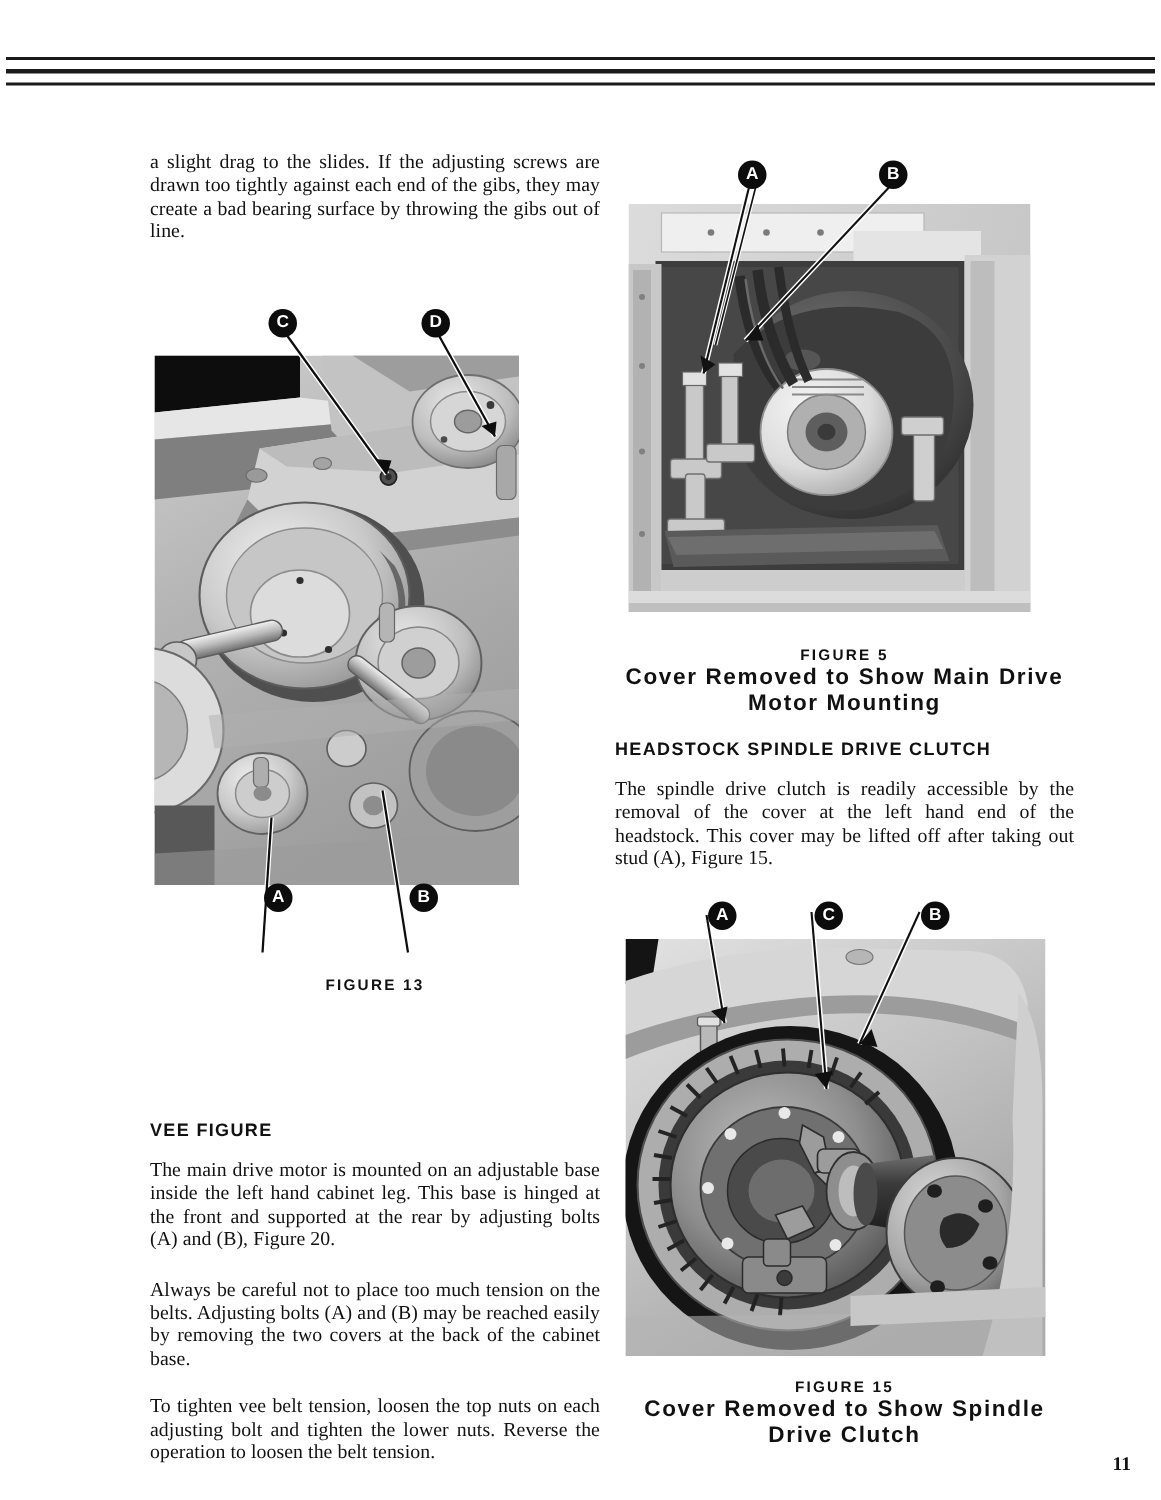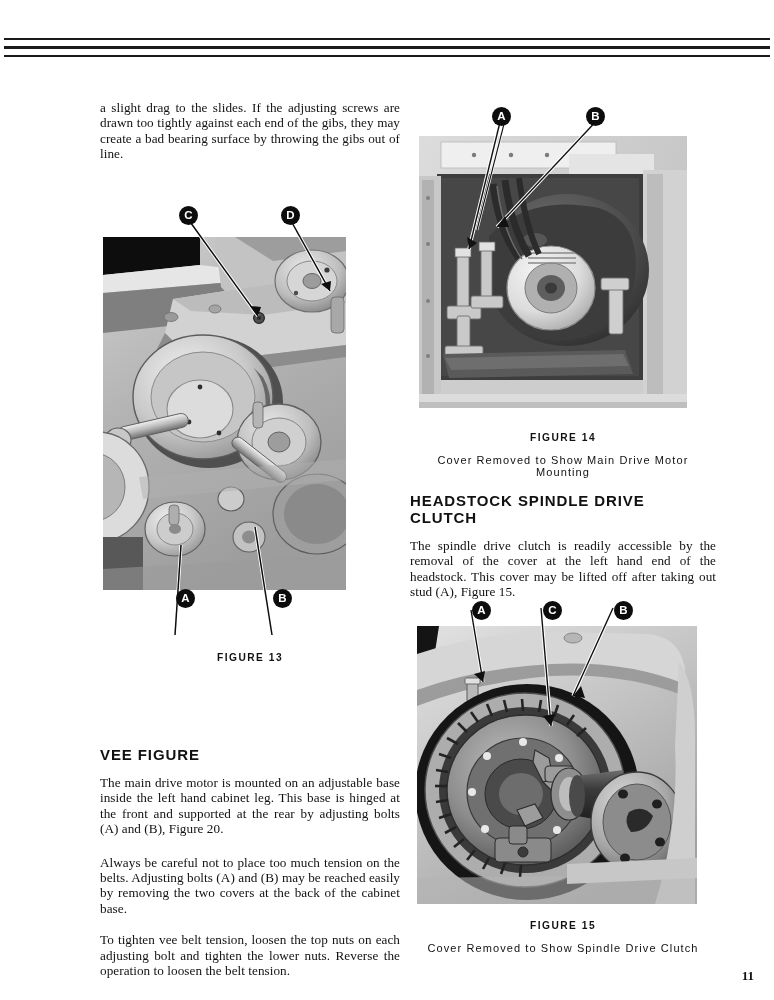--- a/index.html
+++ b/index.html
@@ -27,36 +27,36 @@
     margin:0 0 16px 0;
     font-size:13.2px;
     line-height:15.4px;
     text-align:justify;
     letter-spacing:0.05px;
   }
   p.body:last-child{margin-bottom:0;}
 
   h2.sec{
     font-family:"Liberation Sans", sans-serif;
-    font-size:15px;
+    font-size:12px;
     font-weight:bold;
     letter-spacing:0.9px;
     margin:0 0 12px 0;
   }
 
   
   .figwrap{position:absolute;}
   .photo{position:absolute;top:0;left:0;}
   .caption{
     font-family:"Liberation Sans", sans-serif;
     text-align:center;
     color:#111;
   }
   .cap-title{font-size:10.2px;font-weight:bold;letter-spacing:1.5px;}
-  .cap-sub{font-size:11px;font-weight:normal;letter-spacing:1.1px;margin-top:11px;}
+  .cap-sub{font-size:15px;font-weight:bold;letter-spacing:1.1px;margin-top:0;}
 
   
   .callout{
     position:absolute;
     width:19px;height:19px;border-radius:50%;
     background:#0c0c0c;
     color:#fff;
     font-family:"Liberation Sans", sans-serif;
     font-size:11.5px;font-weight:bold;
     display:flex;align-items:center;justify-content:center;
@@ -327,21 +327,21 @@
       <line x1="146" y1="6" x2="42" y2="117" stroke="#ffffff" stroke-width="3.4"></line>
       <line x1="146" y1="6" x2="42" y2="117" stroke="#121212" stroke-width="1.4"></line>
       <polygon points="42,117 50,106 54,117" fill="#121212"></polygon>
     </svg>
   </div>
 
   <div class="callout" style="left:492px;top:107px;">A</div>
   <div class="callout" style="left:586px;top:107px;">B</div>
 
   <div class="caption" style="position:absolute;left:410px;top:432px;width:306px;">
-    <div class="cap-title">FIGURE 14</div>
+    <div class="cap-title">FIGURE 5</div>
     <div class="cap-sub">Cover Removed to Show Main Drive Motor Mounting</div>
   </div>
 
   <div style="position:absolute;left:410px;top:492px;width:306px;">
     <h2 class="sec">HEADSTOCK SPINDLE DRIVE CLUTCH</h2>
     <p class="body">The spindle drive clutch is readily accessible by the removal of the cover at the left hand end of the headstock.  This cover may be lifted off after taking out stud (A), Figure 15.</p>
   </div>
 
   <div class="figwrap" style="left:417px;top:626px;width:280px;height:278px;">
     <svg class="photo" width="280" height="278" viewBox="0 0 280 278">

